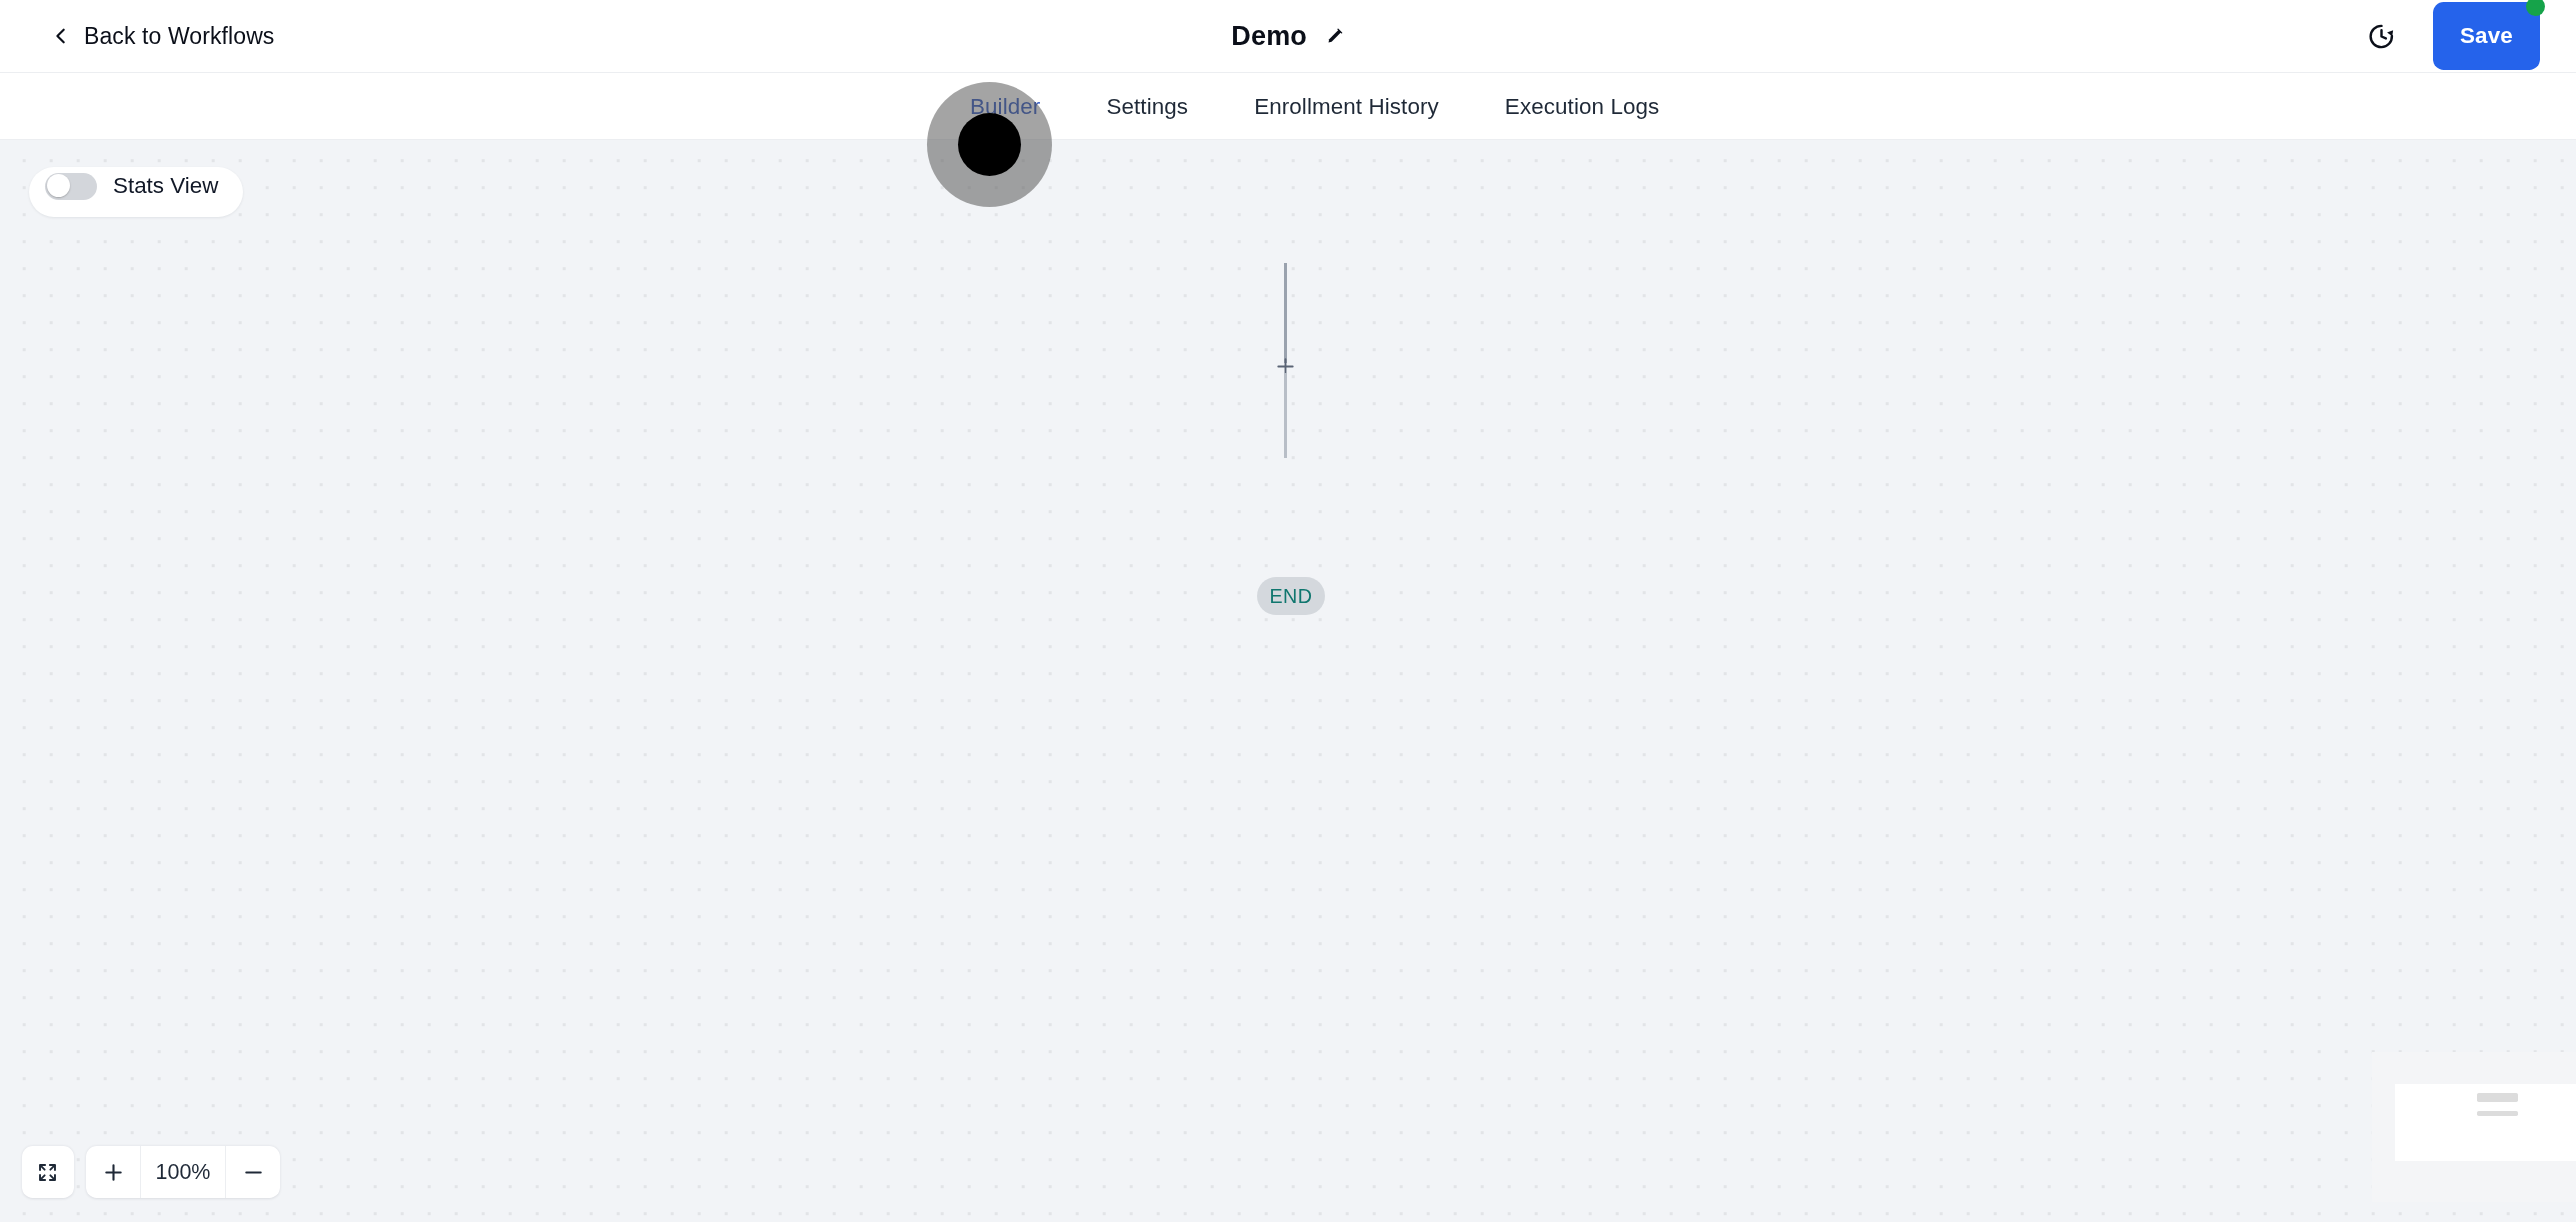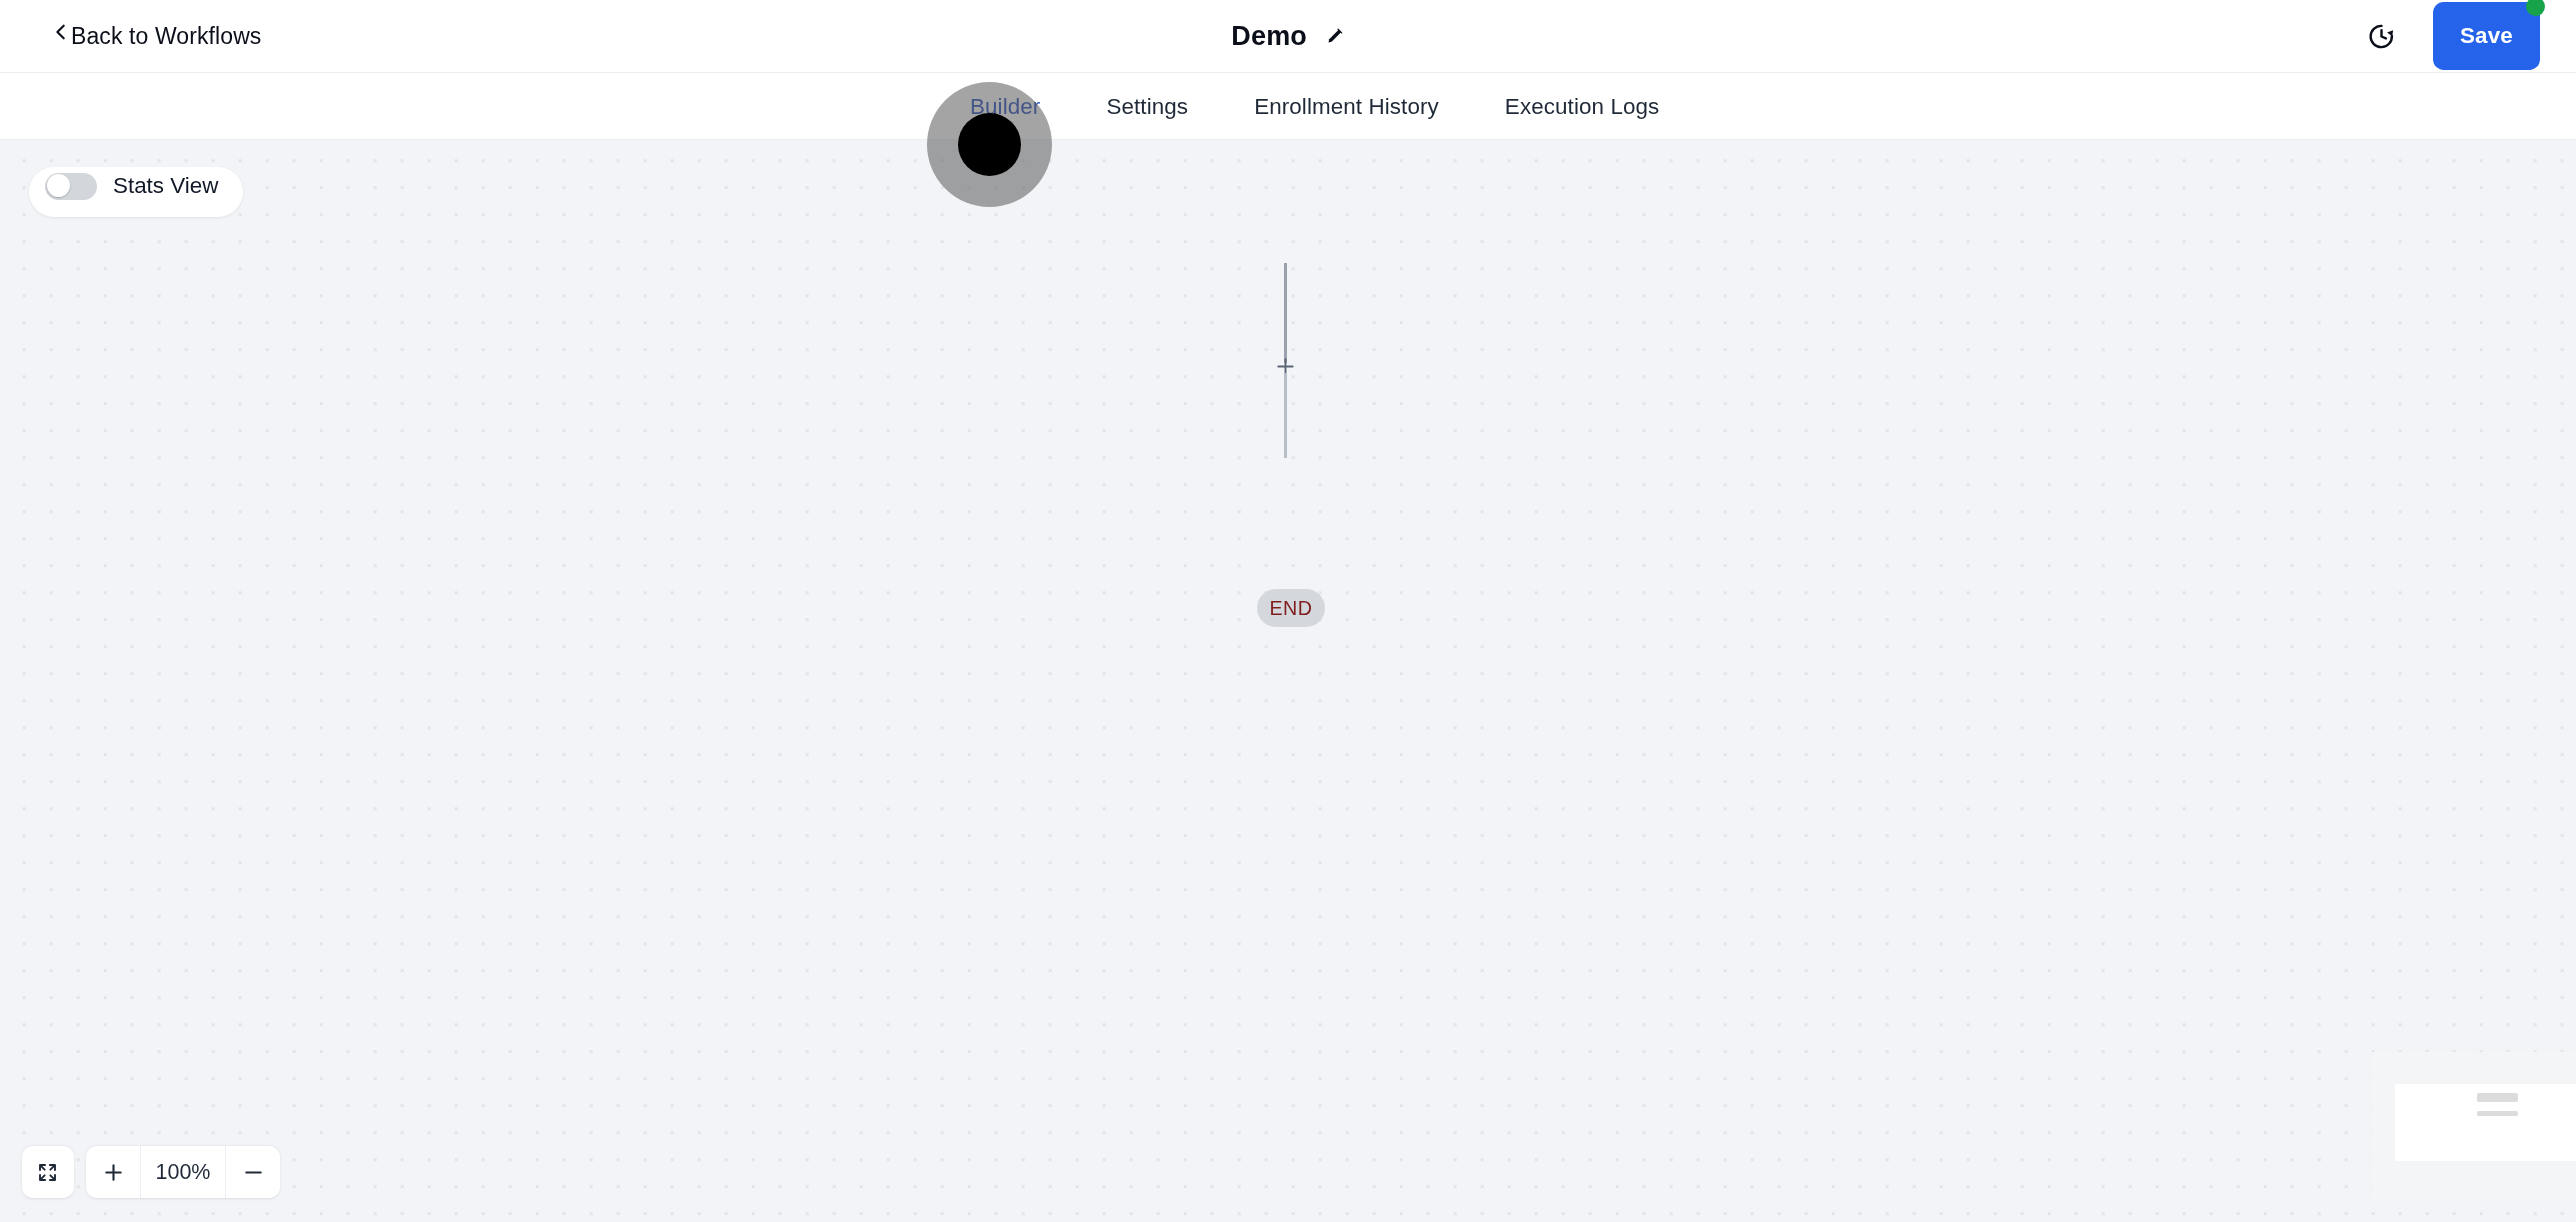--- a/index.html
+++ b/index.html
@@ -18,21 +18,22 @@
     width: 2576px; height: 73px;
     background: #ffffff;
     border-bottom: 0.9px solid #eceef1;
     display: flex;
     align-items: center;
   }
   .back-link {
     position: absolute;
     left: 52px;
     display: flex;
-    gap: 1px;
+    align-items: center;
+    gap: 14px;
     cursor: pointer;
   }
   .back-chevron {
     width: 18px; height: 18px;
     display: block;
   }
   .back-label {
     font-size: 23px;
     color: #0b0f19;
     font-weight: 400;
@@ -258,23 +259,22 @@
     position: absolute;
     left: 1257px;
     top: 437px;
     width: 68px; height: 38px;
     background: #d4d8dd;
     border-radius: 19px;
     display: flex;
     align-items: center;
     justify-content: center;
     font-size: 19.7px;
-    color: #7f1d1d;
+    color: #0f766e;
     letter-spacing: 0.5px;
-    margin-top: 12px;
   }
 
   
   .zoom-controls {
     position: absolute;
     left: 21.5px; bottom: 24px;
     display: flex;
     align-items: center;
     gap: 12.5px;
   }

